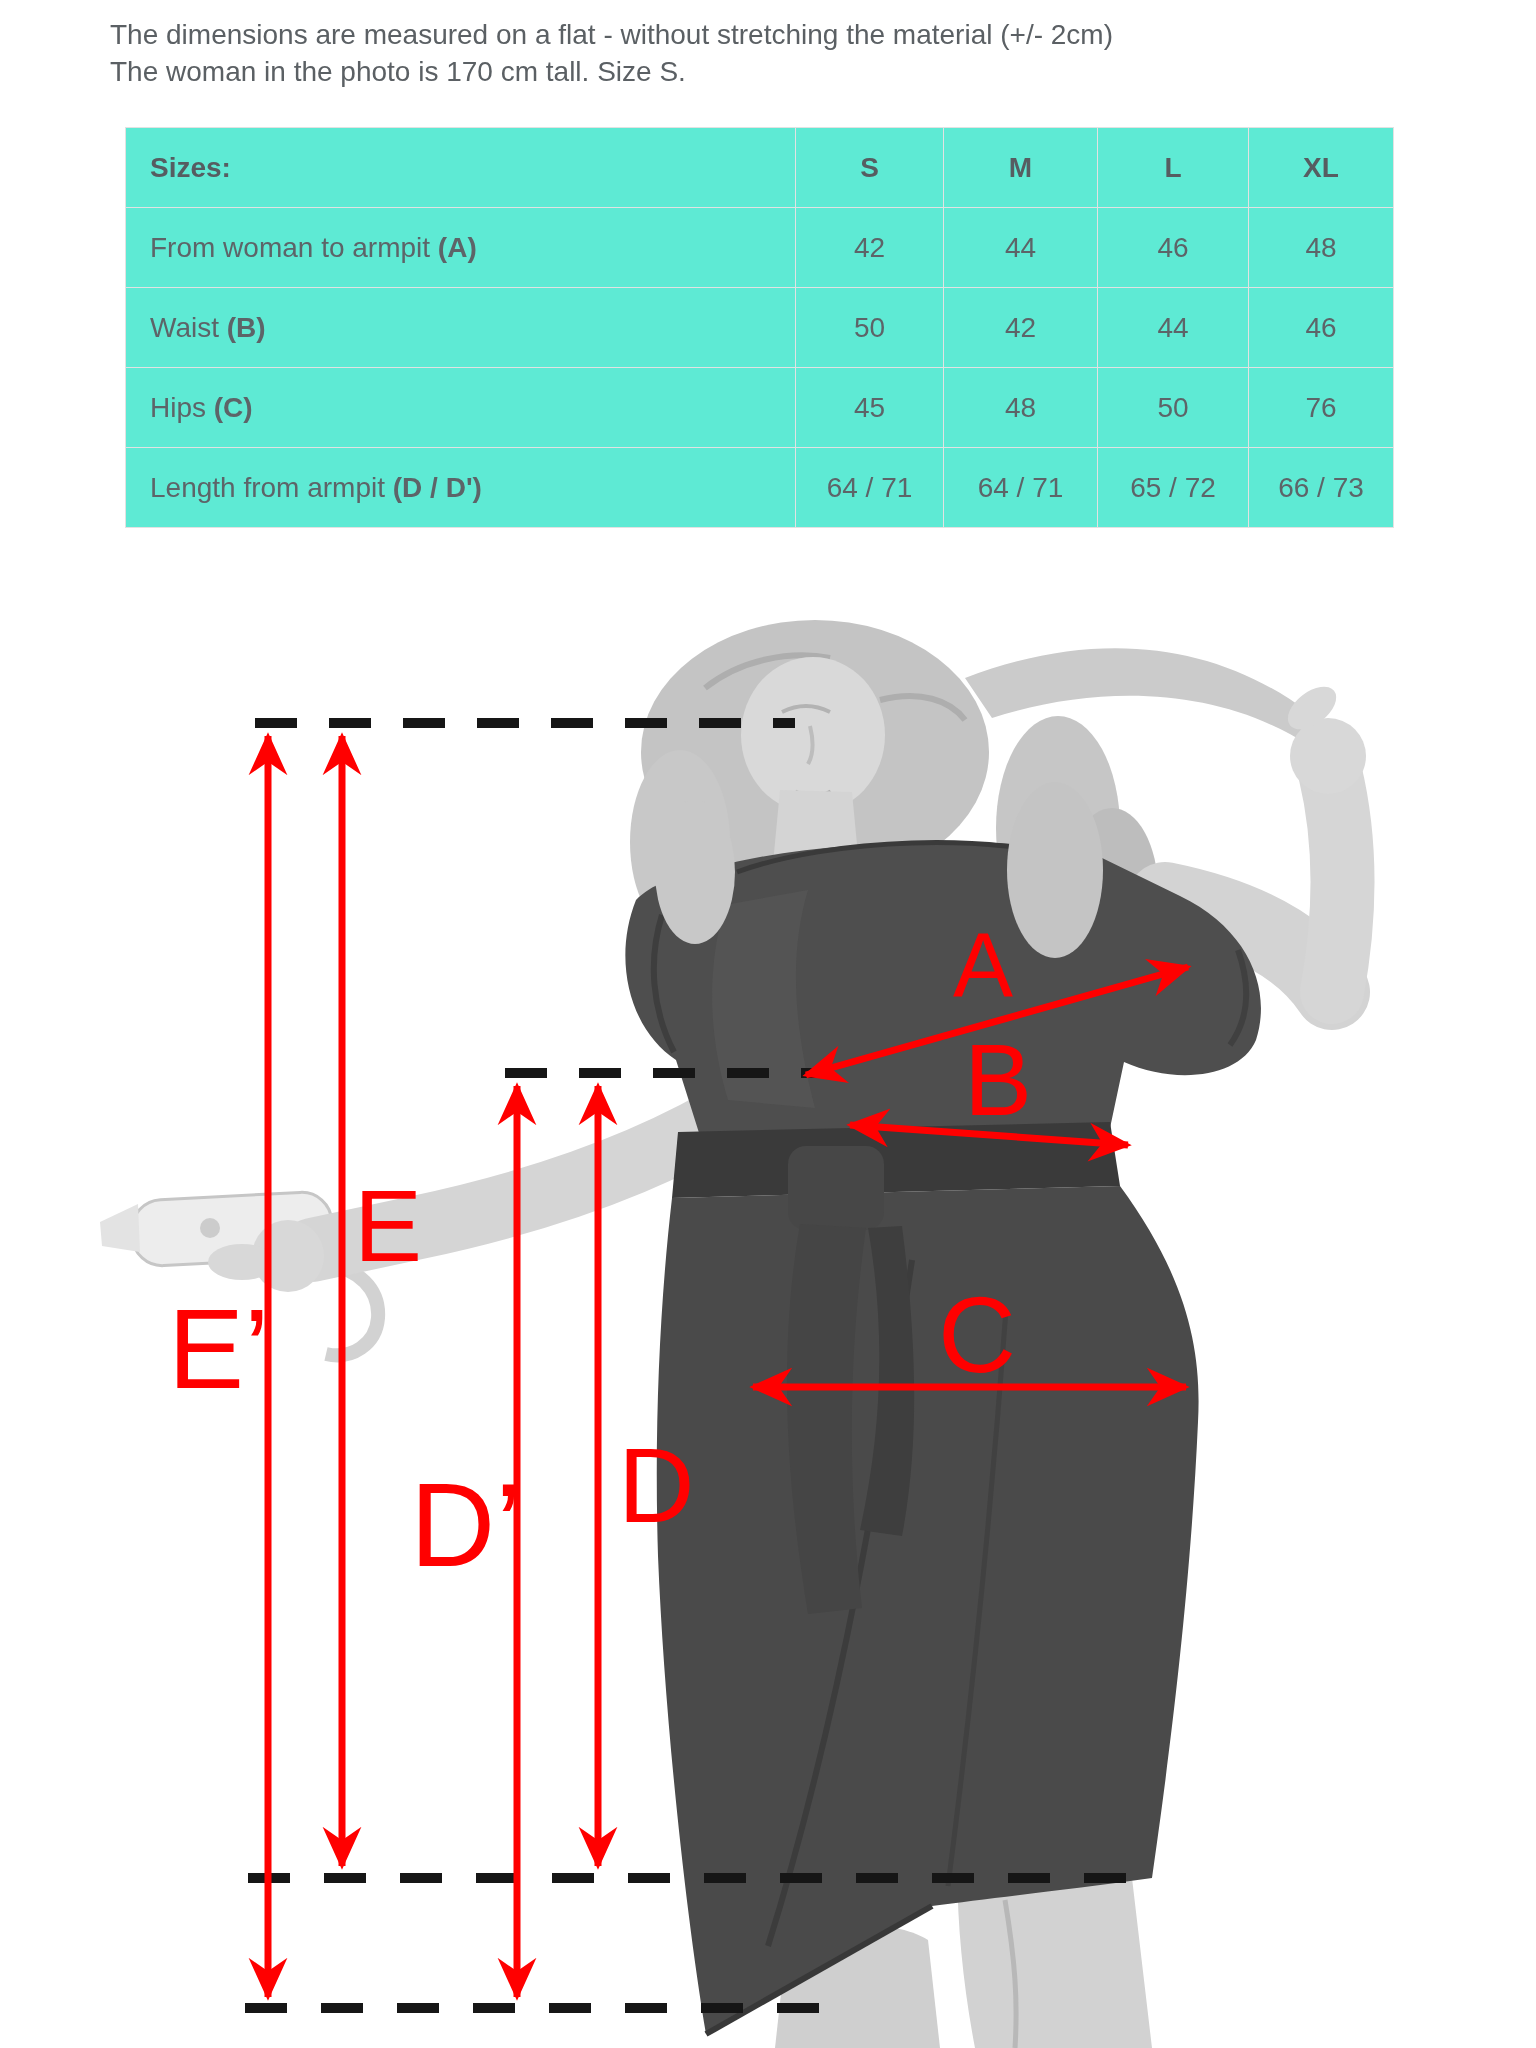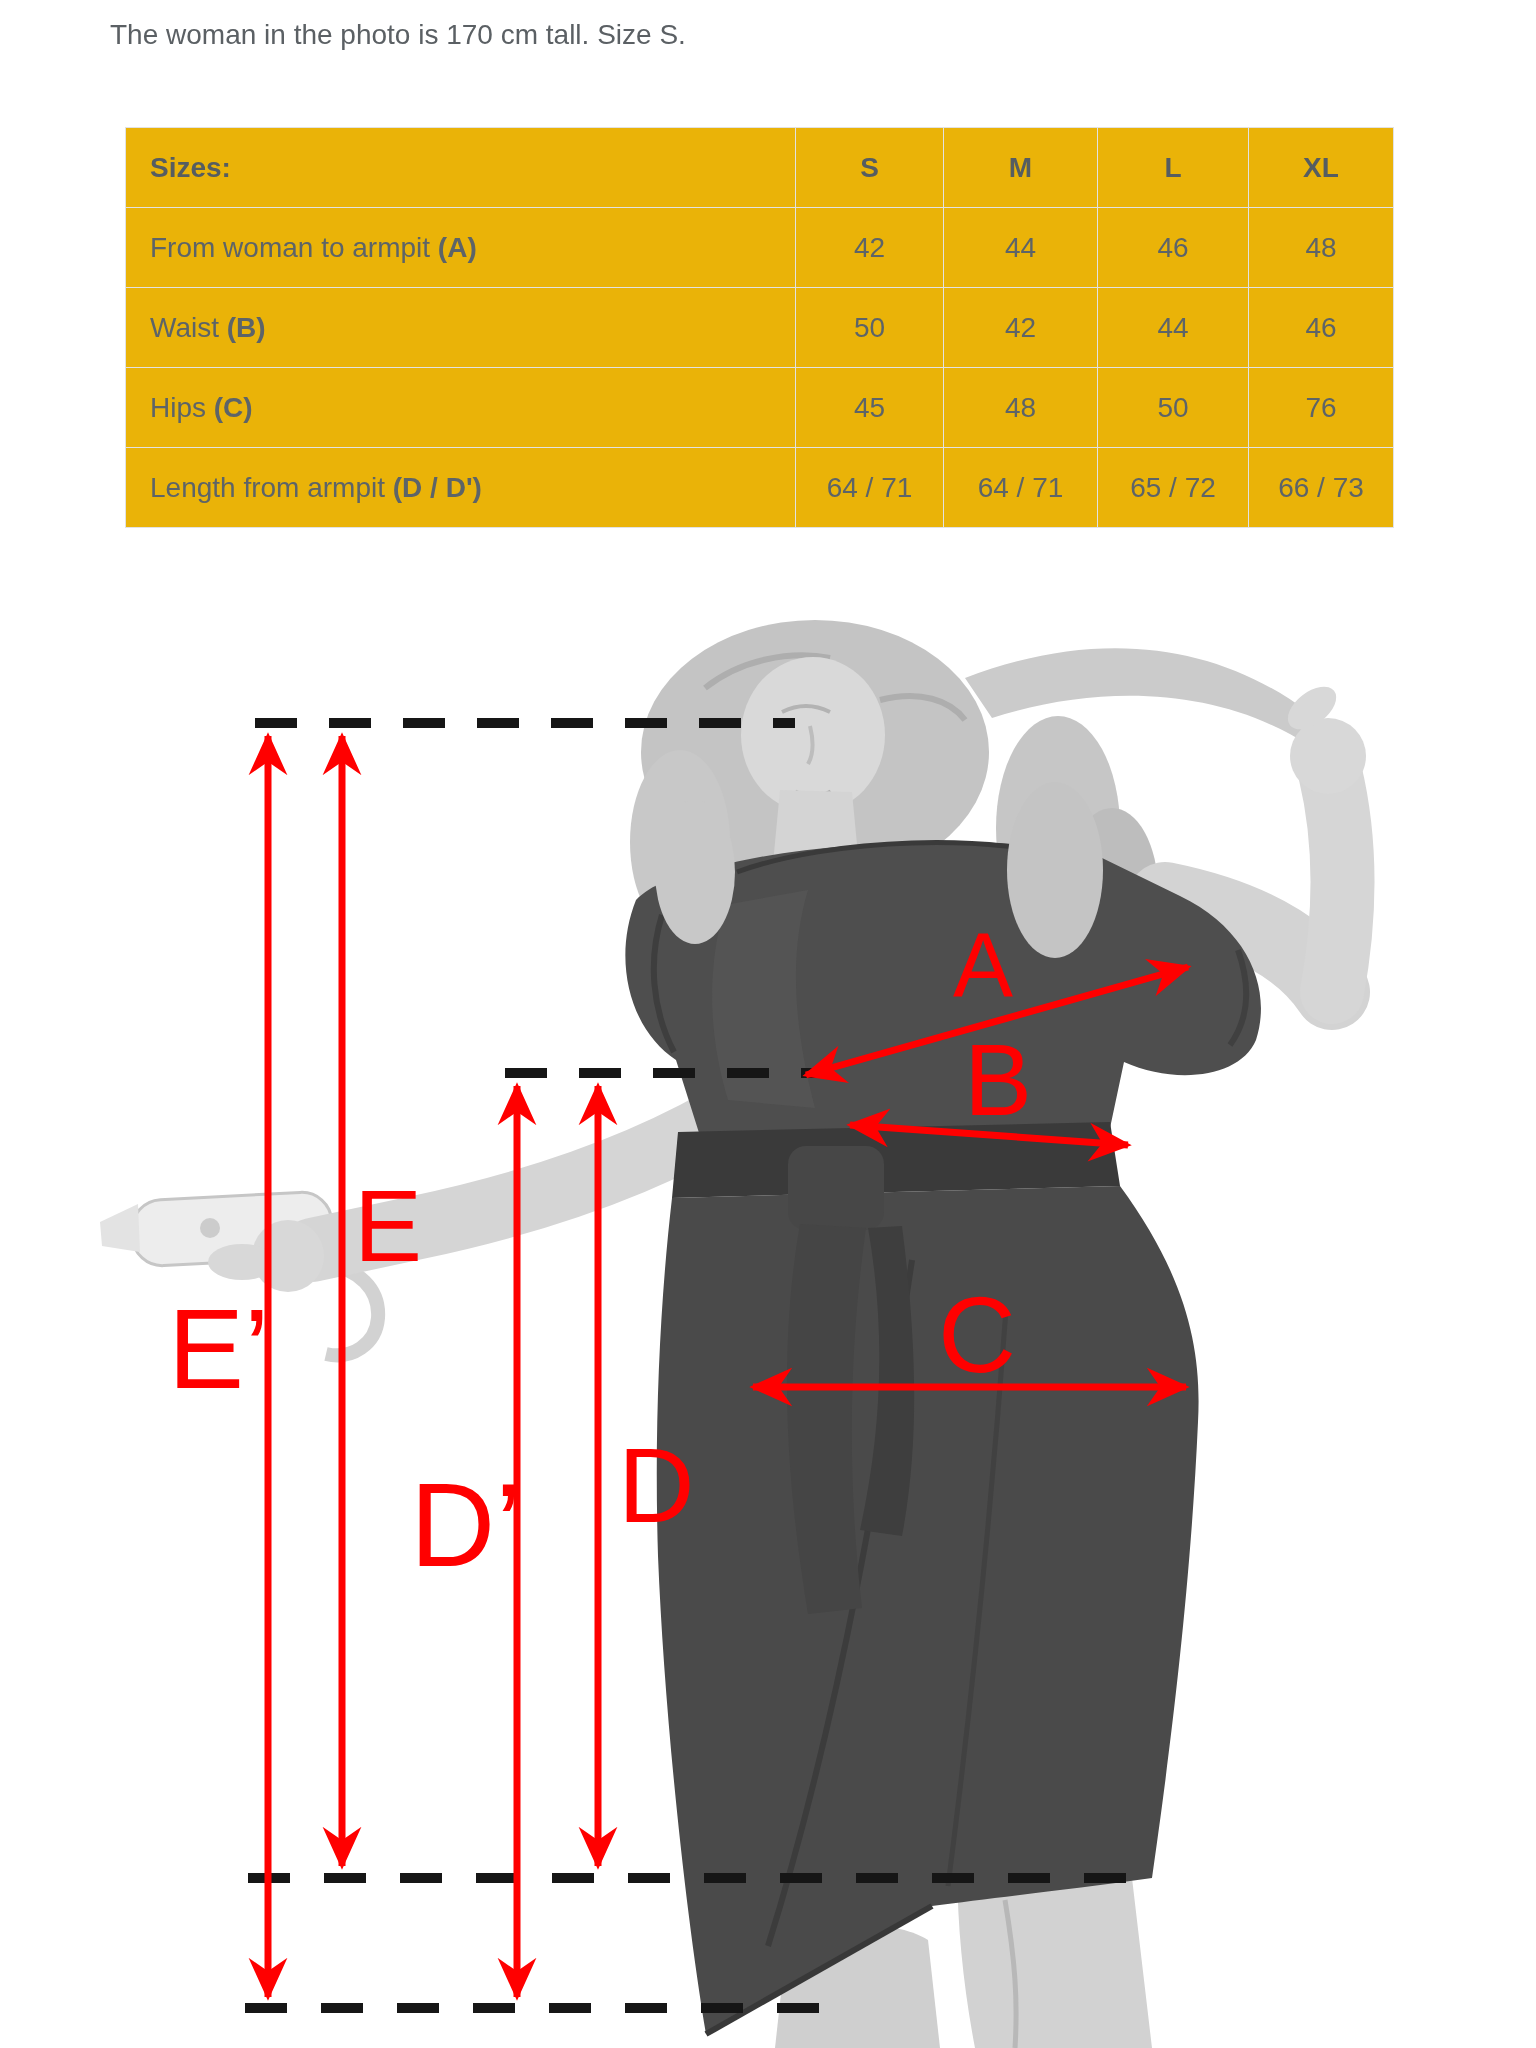--- a/index.html
+++ b/index.html
@@ -8,35 +8,36 @@
     font-family:"Liberation Sans", sans-serif;color:#5b6064;
   }
   .intro{position:absolute;left:110px;top:16px;font-size:28px;line-height:37px;color:#5b6064;}
   .size-table{
     position:absolute;left:125px;top:127px;width:1268px;
     border-collapse:collapse;table-layout:fixed;
     font-size:28px;color:#5d6468;background:#ffffff;
   }
   .size-table td,.size-table th{
     border:1px solid #e2e2e2;height:77px;vertical-align:middle;
-    font-weight:normal;background:#eab308;
+    font-weight:normal;background:#5eead4;
   }
   .size-table .lbl{text-align:left;padding-left:24px;}
   .size-table .val{text-align:center;}
   .size-table .hdr{font-weight:bold;color:#565d61;}
   .size-table .code{font-weight:bold;}
   .diagram-svg{position:absolute;left:0;top:0;}
   .ann-letter{font-family:"Liberation Sans", sans-serif;fill:#ff0000;}
 </style>
 </head>
 <body>
 
 <div class="page">
 
   <div class="intro">
+    <div>The dimensions are measured on a flat - without stretching the material (+/- 2cm)</div>
     <div>The woman in the photo is 170 cm tall. Size S.</div>
   </div>
 
   <table class="size-table">
     <colgroup>
       <col style="width:670px">
         <col style="width:148px">
         <col style="width:154px">
         <col style="width:151px">
         <col style="width:145px">

